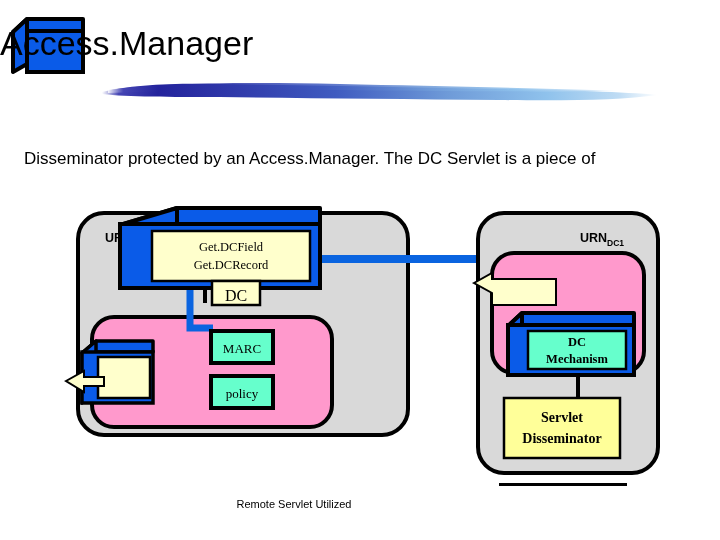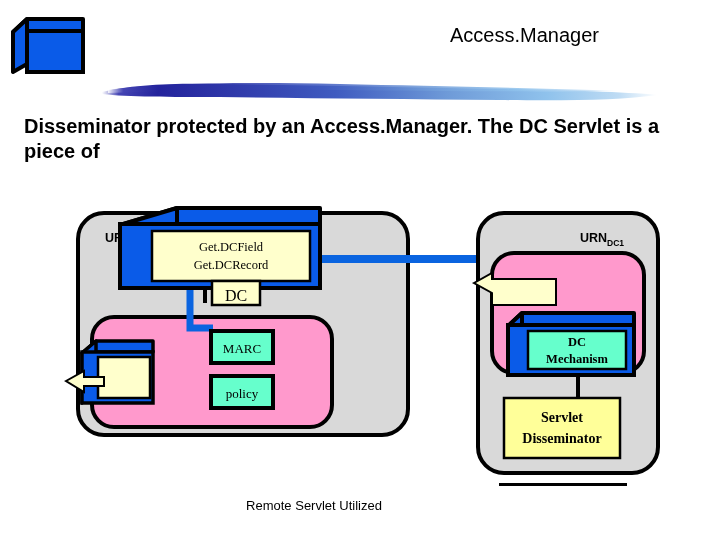--- a/index.html
+++ b/index.html
@@ -1,34 +1,34 @@
 <!DOCTYPE html>
 <html><head>
 <meta charset="utf-8">
 <style>
   html,body{margin:0;padding:0;background:#ffffff;}
   body{width:720px;height:540px;position:relative;overflow:hidden;
        font-family:"Liberation Sans","DejaVu Sans",sans-serif;color:#000;}
 
   
   #logo-cube{position:absolute;left:10px;top:16px;width:76px;height:60px;}
-  #page-title{position:absolute;left:0;top:24px;width:599px;text-align:right;
-              font-size:20px;letter-spacing:0px;font-weight:400;
+  #page-title{position:absolute;left:0;top:24px;width:599px;text-align:left;
+              font-size:34px;letter-spacing:0px;font-weight:400;
               font-family:"Liberation Sans","DejaVu Sans",sans-serif;}
   #brush{position:absolute;left:100px;top:78px;width:560px;height:34px;}
 
-  #intro{position:absolute;left:24px;top:114px;width:672px;
-         font-size:20px;line-height:25px;font-weight:700;}
+  #intro{position:absolute;left:24px;top:146px;width:672px;
+         font-size:17px;line-height:25px;font-weight:400;}
 
   
   #diagram{position:absolute;left:0;top:195px;width:720px;height:310px;}
 
   
   #footer-note{position:absolute;left:0;top:498px;width:588px;text-align:center;
-               font-size:13px;font-weight:400;margin-left:20px;}
+               font-size:11px;font-weight:400;}
   #footer-rule{position:absolute;left:499px;top:483px;width:128px;height:3px;background:#000;}
 
   .svgtxt{font-family:"Liberation Serif","DejaVu Serif",serif;}
   .sanstxt{font-family:"Liberation Sans","DejaVu Sans",sans-serif;}
 </style>
 </head>
 <body>
 
 <div id="logo-cube">
   <svg width="76" height="60" viewBox="0 0 76 60">

